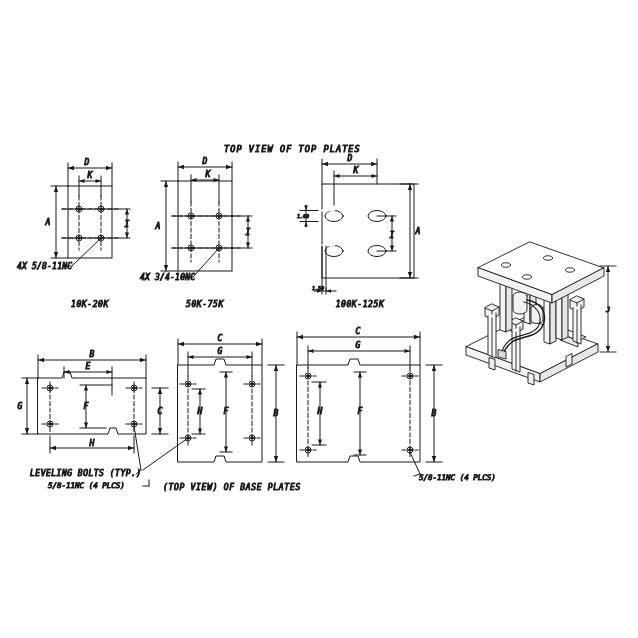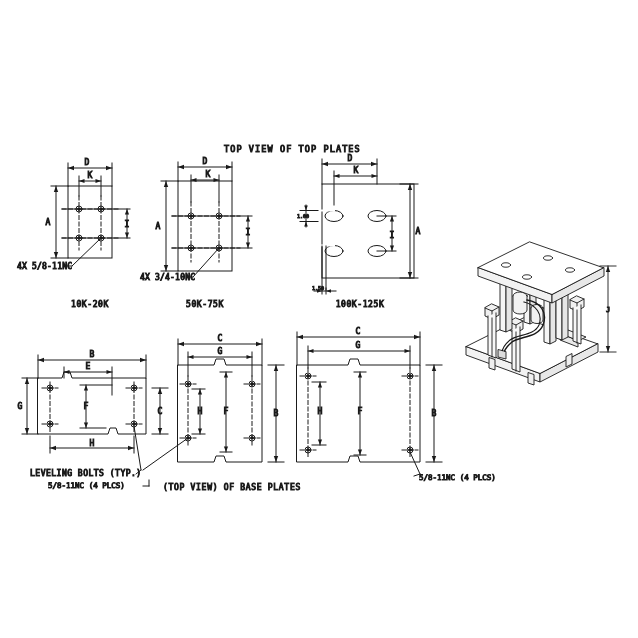--- a/index.html
+++ b/index.html
@@ -1,17 +1,17 @@
 <!DOCTYPE html>
 <html><head>
 <meta charset="utf-8">
 <style>
   html,body{margin:0;padding:0;background:#ffffff;}
   body{width:638px;height:638px;overflow:hidden;font-family:"DejaVu Sans Mono",monospace;}
-  #sheet{position:relative;width:638px;height:638px;background:#fff;}
+  #sheet{position:relative;width:638px;height:638px;background:#fff;font-style:italic;}
   svg{display:block;}
   text{font-family:"DejaVu Sans Mono",monospace;fill:#1a1a1a;}
 </style>
 </head>
 <body>
 
 <div id="sheet">
 <svg width="638" height="638" viewBox="0 0 638 638">
   <rect x="0" y="0" width="638" height="638" fill="#ffffff"></rect>
 

